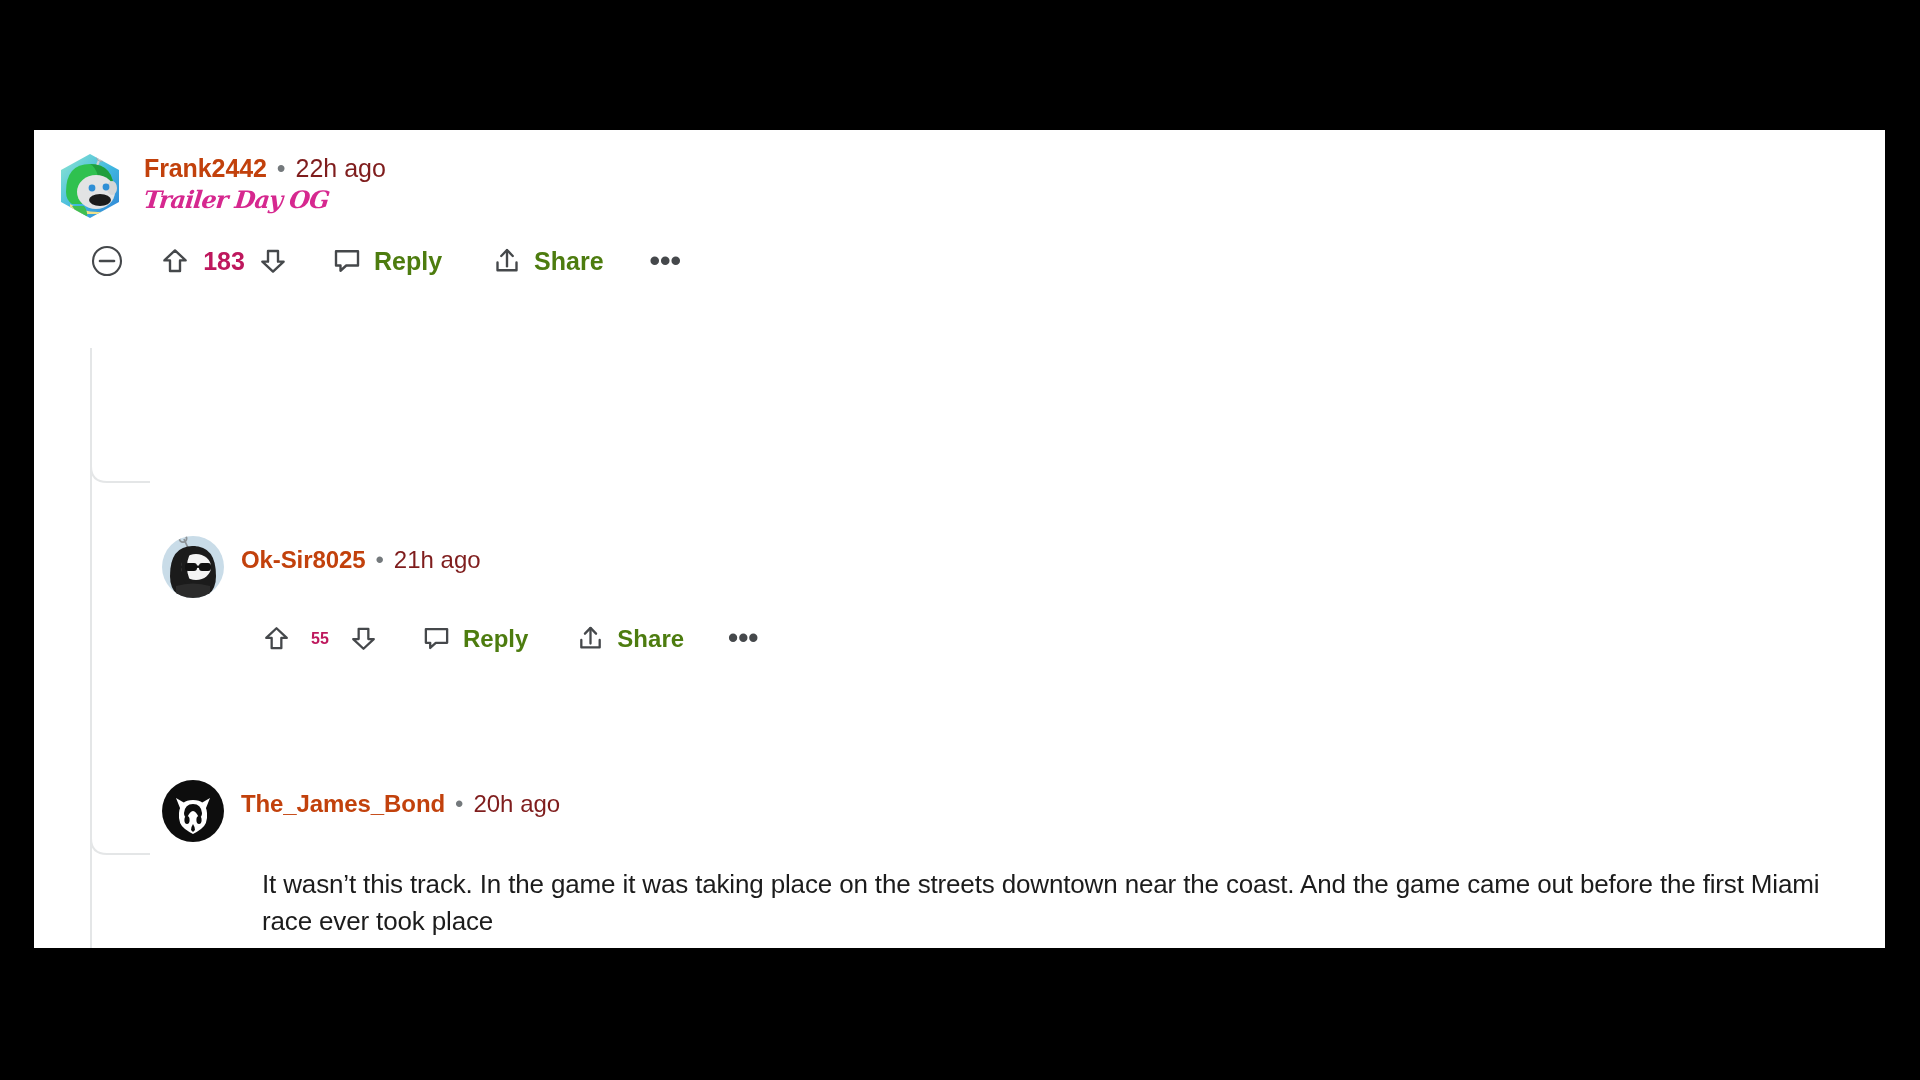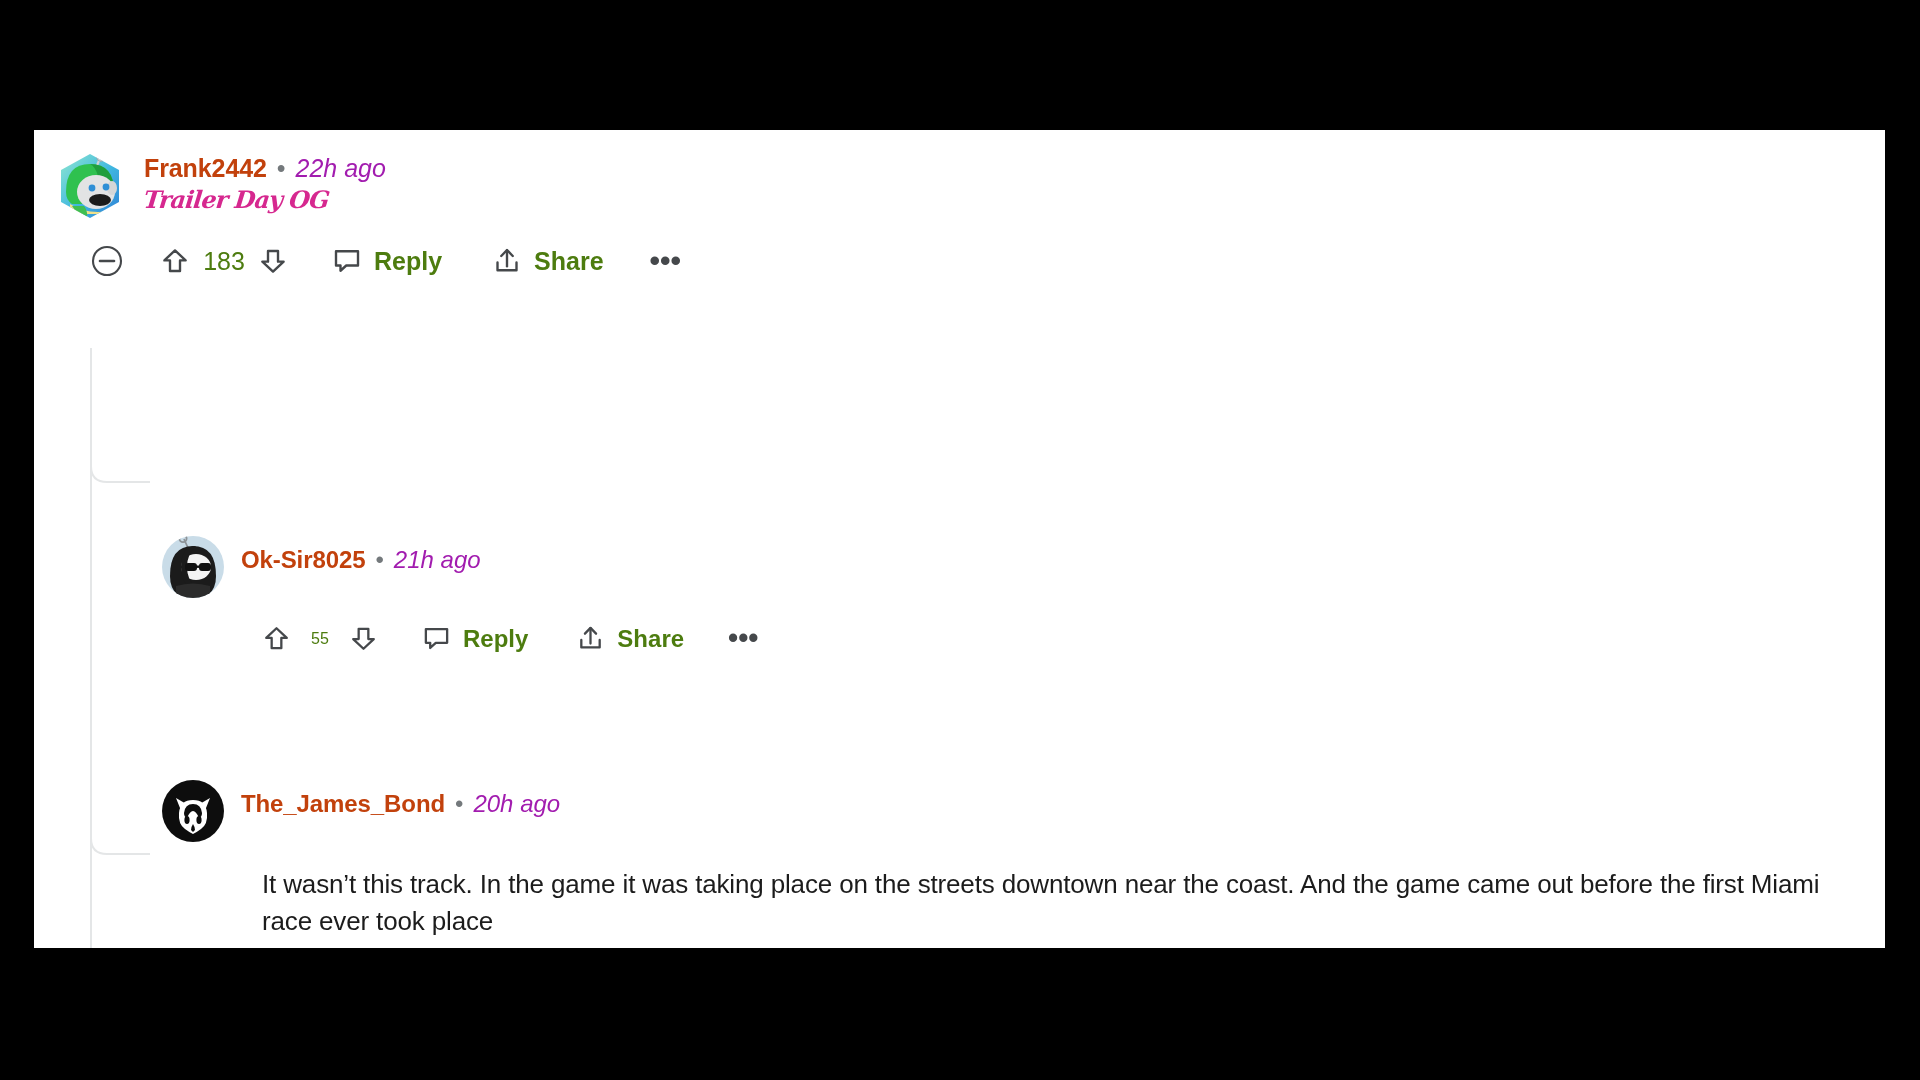--- a/index.html
+++ b/index.html
@@ -81,23 +81,22 @@
     letter-spacing: -0.1px;
   }
 
   .dot-sep {
     color: #74797c;
     padding: 0 10px;
     font-weight: 400;
   }
 
   .timestamp {
-    color: #a21caf;
+    color: #7f1d1d;
     font-weight: 400;
-    font-style: italic;
   }
 
   .flair {
     font-family: "DejaVu Serif", serif;
     font-style: italic;
     font-weight: 700;
     color: #d6288f;
     letter-spacing: -1px;
     transform: skewX(-6deg);
     transform-origin: left center;
@@ -132,22 +131,22 @@
   }
 
   .act svg { display: block; }
 
   .votes {
     display: flex;
     align-items: center;
   }
 
   .vote-count {
-    color: #4d7c0f;
-    font-weight: 400;
+    color: #be185d;
+    font-weight: 700;
     text-align: center;
   }
 
   .ellipsis-btn {
     display: flex;
     align-items: center;
     justify-content: center;
     color: #45484b;
     line-height: 0.2;
     font-weight: 700;

